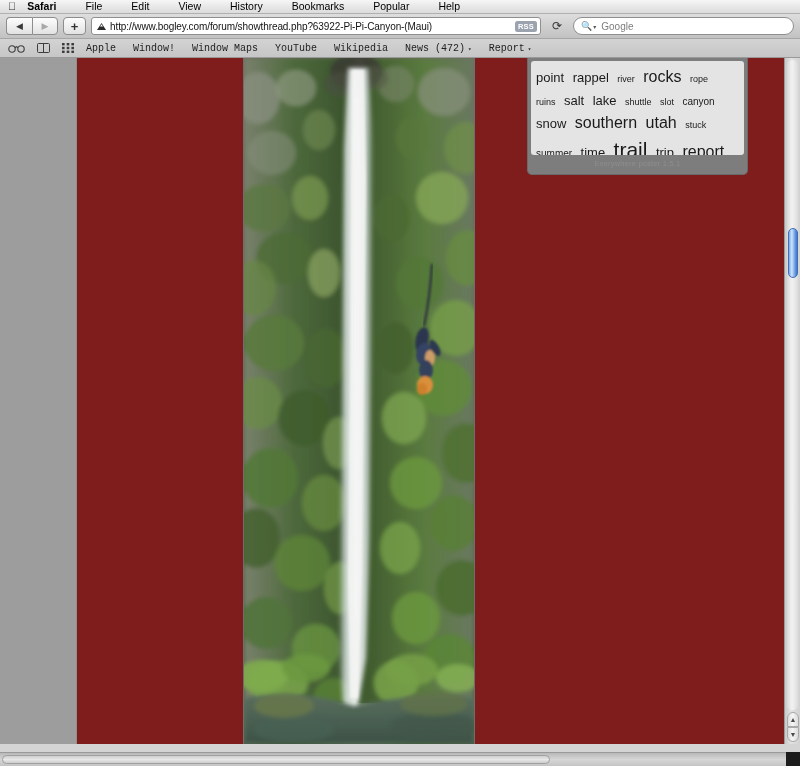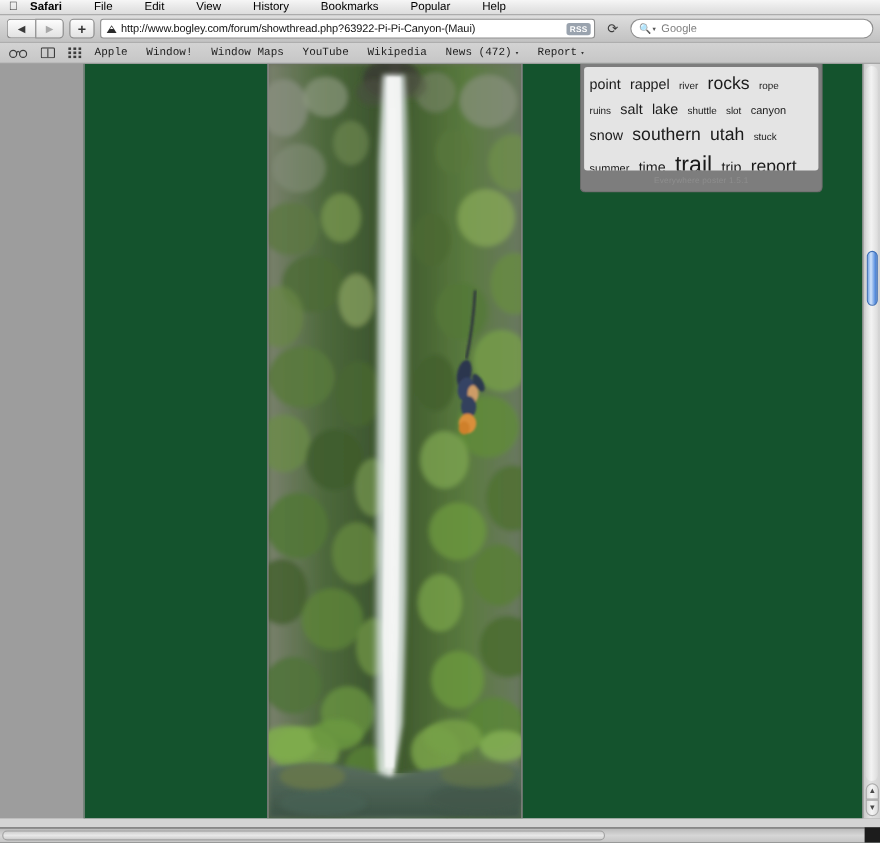--- a/index.html
+++ b/index.html
@@ -145,21 +145,21 @@
   #page {
     position: relative;
     height: 686px;
     background: #9d9d9d;
     overflow: hidden;
   }
   #page-body {
     position: absolute;
     left: 76px; top: 0;
     width: 708px; height: 686px;
-    background: #14532d;
+    background: #7f1d1d;
   }
   .vline { position: absolute; top: 0; bottom: 0; width: 1px; background: #909090; }
 
   #contentcol {
     position: absolute;
     left: 167px; top: 0;
     width: 232px; height: 686px;
     background: #a5a5a5;
     border-left: 1px solid #6e6e6e;
     border-right: 1px solid #6e6e6e;

